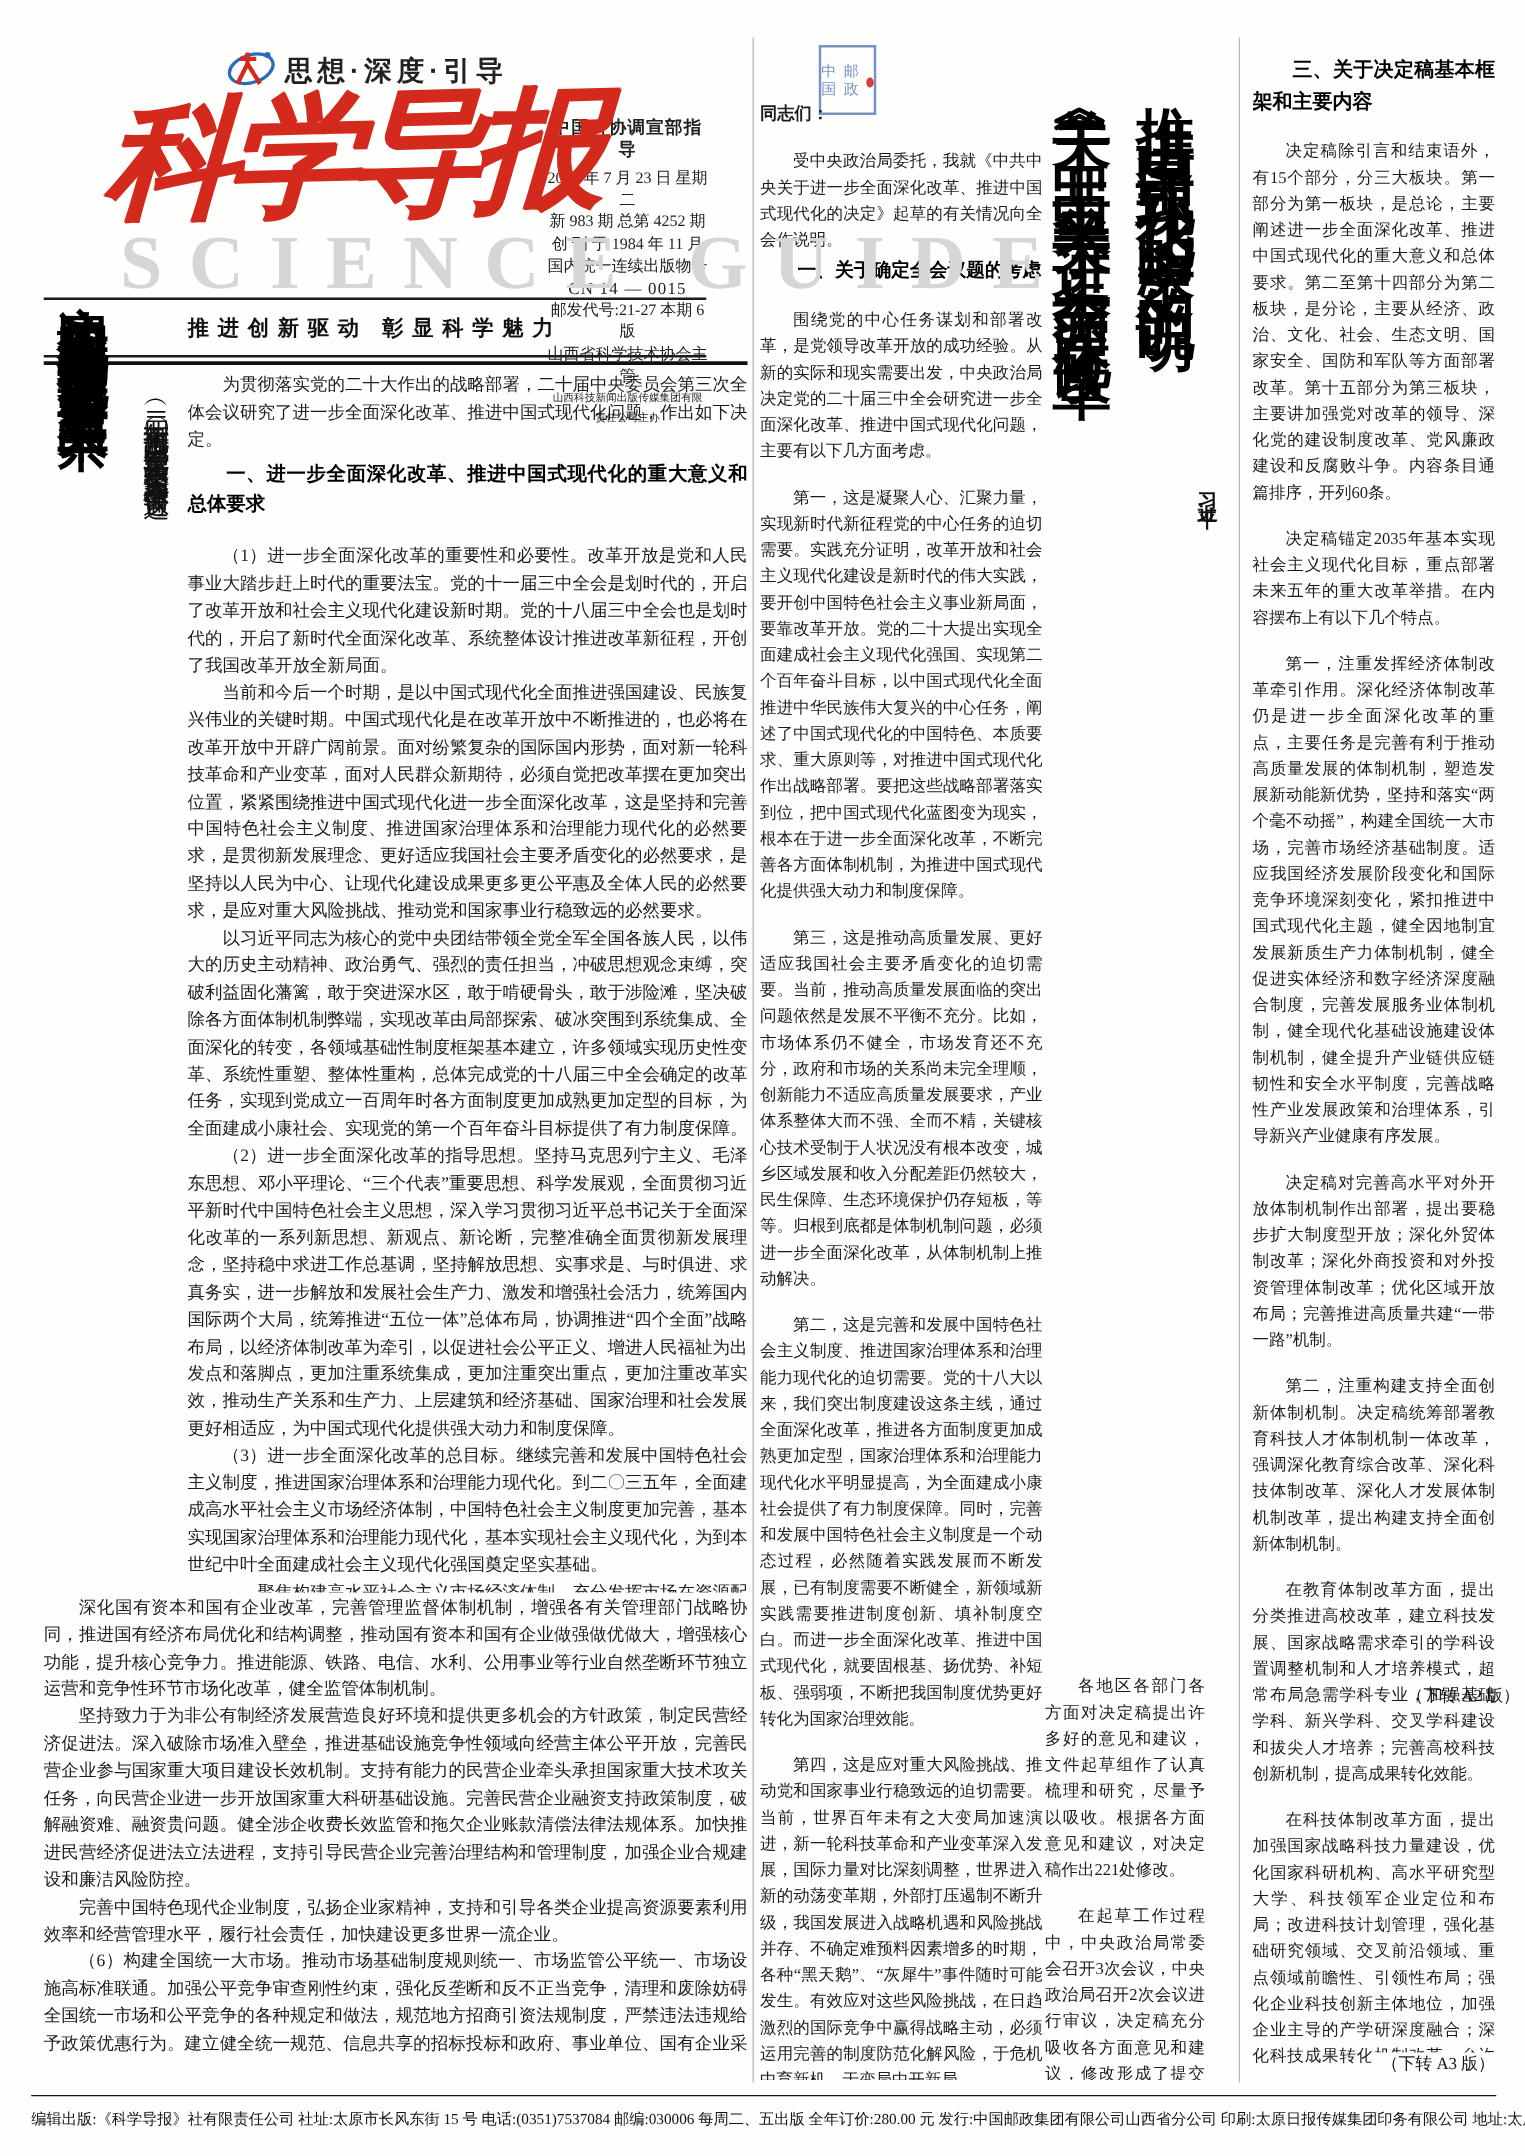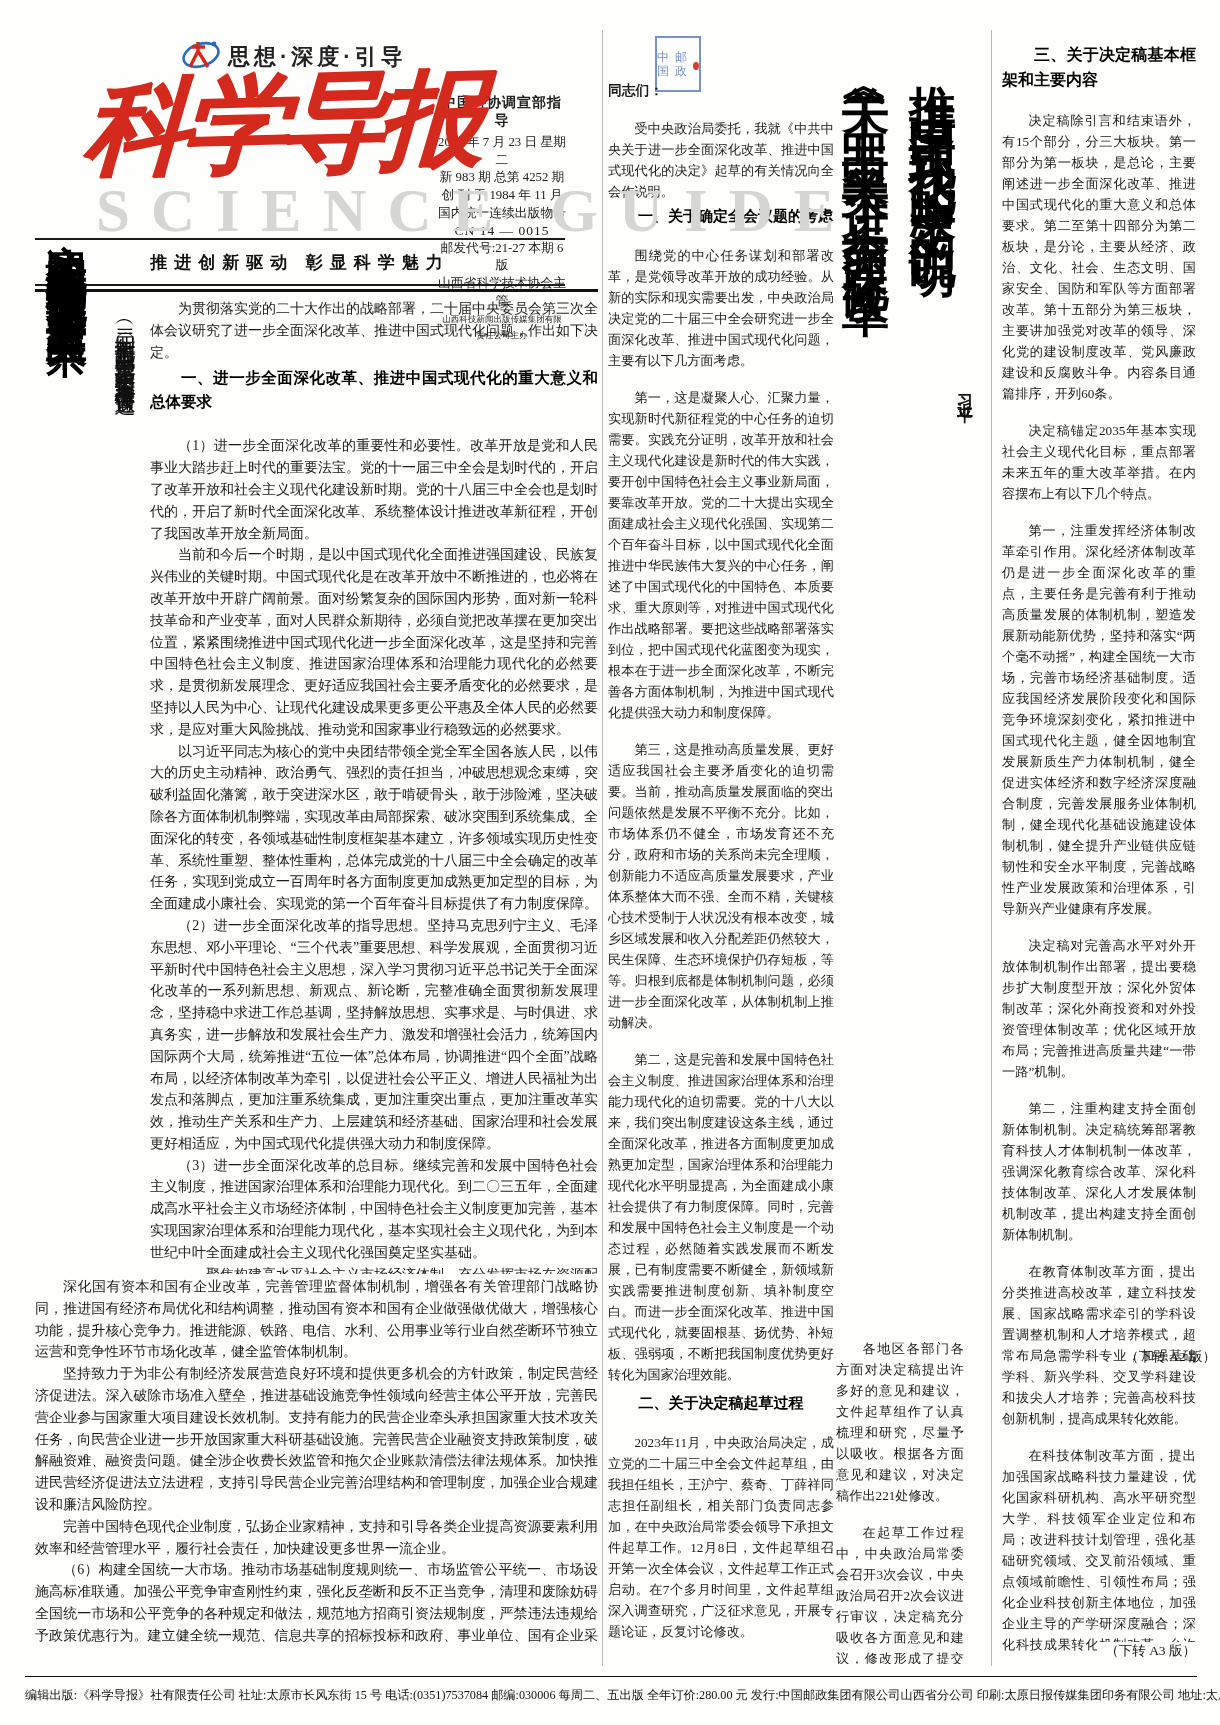--- a/index.html
+++ b/index.html
@@ -45,21 +45,21 @@
   .body-13 .para{font-size:13.2px;line-height:21px;margin-top:16px;}
 
   
   .left-art{position:absolute;left:35px;top:292px;width:563px;height:1374px;}
   .left-headline{position:absolute;left:0px;top:12px;height:978px;display:flex;gap:5px;}
   .left-title{writing-mode:vertical-rl;font-size:41px;font-weight:900;letter-spacing:-4px;
               width:64px;font-family:"Liberation Sans",sans-serif;color:#000;line-height:64px;}
   .left-subtitle{writing-mode:vertical-rl;font-size:21px;font-weight:500;letter-spacing:2px;
                  width:42px;padding-top:8px;color:#111;line-height:42px;}
   .left-col{position:absolute;left:115px;top:6px;width:448px;height:976px;}
-  .sec-head{font-weight:800;font-family:Liberation Mono, monospace;color:#000;}
+  .sec-head{font-weight:800;font-family:Liberation Serif, serif;color:#000;}
   .left-col .h-sec{font-size:15.5px;line-height:23.5px;text-indent:2em;text-align:justify;margin:5px 0 20px;}
   .left-bottom{position:absolute;left:0;top:984px;width:563px;height:372px;}
   .goto{position:absolute;font-size:13.5px;background:#fefefc;padding-left:8px;color:#111;}
   .goto-a2{right:4px;top:1348px;}
 
   
   .center-col1{position:absolute;left:608px;top:80px;width:226px;height:1584px;}
   .center-col1 .h-sec{font-size:15px;line-height:23px;text-indent:2em;text-align:justify;margin:4px 0;}
   .center-col1 .h-sec2{font-size:15px;line-height:23px;text-align:center;margin:8px 0 6px;}
   .salutation{margin:0;text-align:left;text-indent:0;font-size:13.8px;line-height:22px;font-weight:700;}
@@ -143,20 +143,21 @@
 
   <div class="center-col1 flow body-13" data-name="explanation-body-column">
     <p class="salutation" data-name="salutation">同志们：</p>
     <p class="para" style="font-size:13.2px;line-height:21px;" data-name="explanation-intro">受中央政治局委托，我就《中共中央关于进一步全面深化改革、推进中国式现代化的决定》起草的有关情况向全会作说明。</p>
     <div class="h-sec sec-head" data-name="explanation-section1-heading">一、关于确定全会议题的考虑</div>
     <div data-name="explanation-section1-paragraphs">
         <p class="para" data-name="paragraph">围绕党的中心任务谋划和部署改革，是党领导改革开放的成功经验。从新的实际和现实需要出发，中央政治局决定党的二十届三中全会研究进一步全面深化改革、推进中国式现代化问题，主要有以下几方面考虑。</p>
         <p class="para" data-name="paragraph">第一，这是凝聚人心、汇聚力量，实现新时代新征程党的中心任务的迫切需要。实践充分证明，改革开放和社会主义现代化建设是新时代的伟大实践，要开创中国特色社会主义事业新局面，要靠改革开放。党的二十大提出实现全面建成社会主义现代化强国、实现第二个百年奋斗目标，以中国式现代化全面推进中华民族伟大复兴的中心任务，阐述了中国式现代化的中国特色、本质要求、重大原则等，对推进中国式现代化作出战略部署。要把这些战略部署落实到位，把中国式现代化蓝图变为现实，根本在于进一步全面深化改革，不断完善各方面体制机制，为推进中国式现代化提供强大动力和制度保障。</p>
         <p class="para" data-name="paragraph">第三，这是推动高质量发展、更好适应我国社会主要矛盾变化的迫切需要。当前，推动高质量发展面临的突出问题依然是发展不平衡不充分。比如，市场体系仍不健全，市场发育还不充分，政府和市场的关系尚未完全理顺，创新能力不适应高质量发展要求，产业体系整体大而不强、全而不精，关键核心技术受制于人状况没有根本改变，城乡区域发展和收入分配差距仍然较大，民生保障、生态环境保护仍存短板，等等。归根到底都是体制机制问题，必须进一步全面深化改革，从体制机制上推动解决。</p>
         <p class="para" data-name="paragraph">第二，这是完善和发展中国特色社会主义制度、推进国家治理体系和治理能力现代化的迫切需要。党的十八大以来，我们突出制度建设这条主线，通过全面深化改革，推进各方面制度更加成熟更加定型，国家治理体系和治理能力现代化水平明显提高，为全面建成小康社会提供了有力制度保障。同时，完善和发展中国特色社会主义制度是一个动态过程，必然随着实践发展而不断发展，已有制度需要不断健全，新领域新实践需要推进制度创新、填补制度空白。而进一步全面深化改革、推进中国式现代化，就要固根基、扬优势、补短板、强弱项，不断把我国制度优势更好转化为国家治理效能。</p>
+        <p class="para" data-name="paragraph">第四，这是应对重大风险挑战、推动党和国家事业行稳致远的迫切需要。当前，世界百年未有之大变局加速演进，新一轮科技革命和产业变革深入发展，国际力量对比深刻调整，世界进入新的动荡变革期，外部打压遏制不断升级，我国发展进入战略机遇和风险挑战并存、不确定难预料因素增多的时期，各种“黑天鹅”、“灰犀牛”事件随时可能发生。有效应对这些风险挑战，在日趋激烈的国际竞争中赢得战略主动，必须运用完善的制度防范化解风险，于危机中育新机，于变局中开新局。</p>
       </div>
     <div class="h-sec2 sec-head" data-name="explanation-section2-heading">二、关于决定稿起草过程</div>
     <div data-name="explanation-section2-paragraphs">
         <p class="para" data-name="paragraph">2023年11月，中央政治局决定，成立党的二十届三中全会文件起草组，由我担任组长，王沪宁、蔡奇、丁薛祥同志担任副组长，相关部门负责同志参加，在中央政治局常委会领导下承担文件起草工作。12月8日，文件起草组召开第一次全体会议，文件起草工作正式启动。在7个多月时间里，文件起草组深入调查研究，广泛征求意见，开展专题论证，反复讨论修改。</p>
       </div>
   </div>
 
   <div class="center-headline" data-name="explanation-headline-block">
     <div class="ch-line" data-name="explanation-headline-line1">关于《中共中央关于进一步全面深化改革、</div>
     <div class="ch-line" data-name="explanation-headline-line2">推进中国式现代化的决定》的说明</div>

